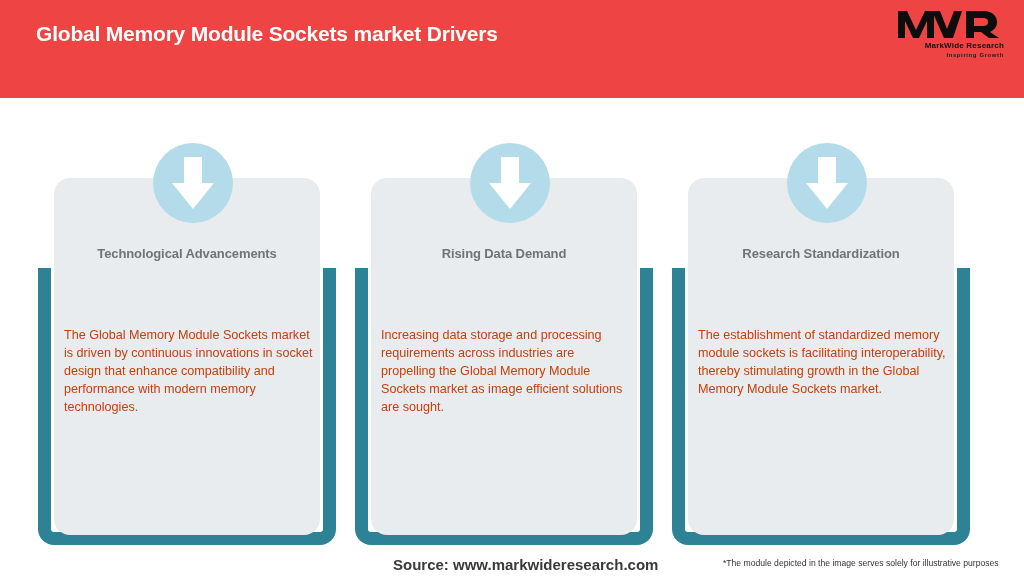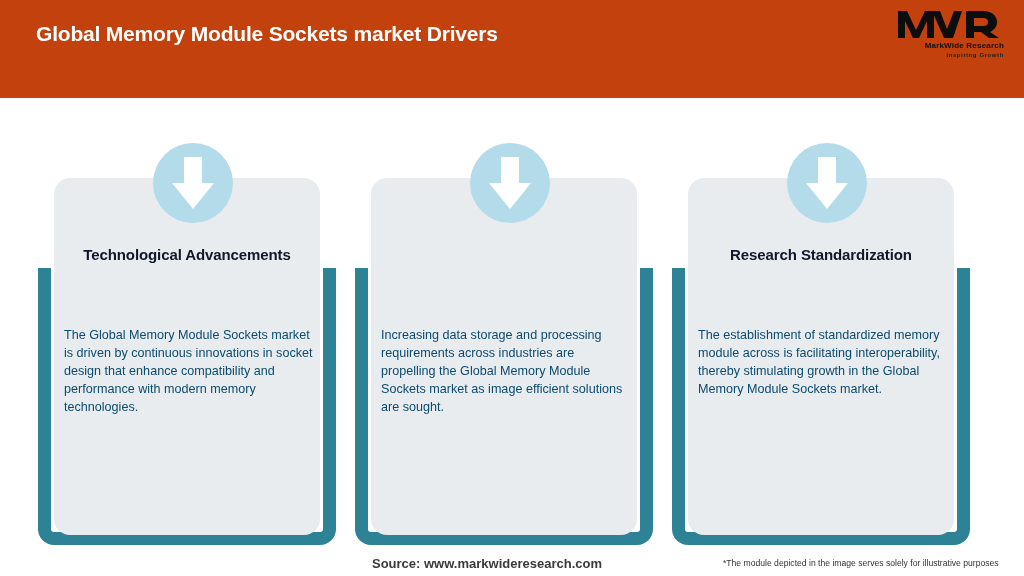--- a/index.html
+++ b/index.html
@@ -14,21 +14,21 @@
     overflow: hidden;
     position: relative;
   }
 
   
   .header {
     position: absolute;
     left: 0; top: 0;
     width: 1024px;
     height: 98px;
-    background: #c2410c;
+    background: #ef4444;
   }
   .header-title {
     position: absolute;
     left: 36px;
     top: 22px;
     font-size: 21px;
     font-weight: bold;
     color: #ffffff;
     letter-spacing: -0.2px;
     white-space: nowrap;
@@ -102,56 +102,56 @@
     border-radius: 16px;
     box-sizing: border-box;
   }
 
   .card-title {
     position: absolute;
     left: 0;
     top: 68px;
     width: 266px;
     text-align: center;
-    font-size: 15px;
-    font-weight: bold;
-    color: #0f172a;
+    font-size: 13px;
+    font-weight: bold;
+    color: #737373;
     letter-spacing: -0.1px;
   }
 
   .card-body {
     position: absolute;
     left: 10px;
     top: 148px;
     width: 250px;
     font-size: 12.6px;
     line-height: 18px;
-    color: #0c4a6e;
+    color: #c2410c;
     text-align: left;
   }
 
   
   .icon-circle {
     position: absolute;
     left: 119px;
     top: 45px;
     width: 80px;
     height: 80px;
     border-radius: 50%;
     background: #b3dbe9;
     z-index: 3;
   }
   .icon-circle svg { display: block; }
 
   
   .footer-source {
     position: absolute;
-    left: 372px;
+    left: 393px;
     top: 556px;
-    font-size: 13px;
+    font-size: 15px;
     font-weight: bold;
     color: #3a3a3a;
     white-space: nowrap;
   }
   .footer-note {
     position: absolute;
     left: 723px;
     top: 558px;
     font-size: 8.6px;
     color: #333333;
@@ -191,34 +191,35 @@
     <div class="icon-circle">
       <svg width="80" height="80" viewBox="0 0 80 80">
         <polygon points="40,66 19,40 31,40 31,14 49,14 49,40 61,40" fill="#ffffff"></polygon>
       </svg>
     </div>
   </div>
 
   <div class="group g2">
     <div class="bracket"></div>
     <div class="card">
+      <div class="card-title">Rising Data Demand</div>
       <div class="card-body">Increasing data storage and processing requirements across industries are propelling the Global Memory Module Sockets market as image efficient solutions are sought.</div>
     </div>
     <div class="icon-circle">
       <svg width="80" height="80" viewBox="0 0 80 80">
         <polygon points="40,66 19,40 31,40 31,14 49,14 49,40 61,40" fill="#ffffff"></polygon>
       </svg>
     </div>
   </div>
 
   <div class="group g3">
     <div class="bracket"></div>
     <div class="card">
       <div class="card-title">Research Standardization</div>
-      <div class="card-body">The establishment of standardized memory module across is facilitating interoperability, thereby stimulating growth in the Global Memory Module Sockets market.</div>
+      <div class="card-body">The establishment of standardized memory module sockets is facilitating interoperability, thereby stimulating growth in the Global Memory Module Sockets market.</div>
     </div>
     <div class="icon-circle">
       <svg width="80" height="80" viewBox="0 0 80 80">
         <polygon points="40,66 19,40 31,40 31,14 49,14 49,40 61,40" fill="#ffffff"></polygon>
       </svg>
     </div>
   </div>
 
 </div>
 

